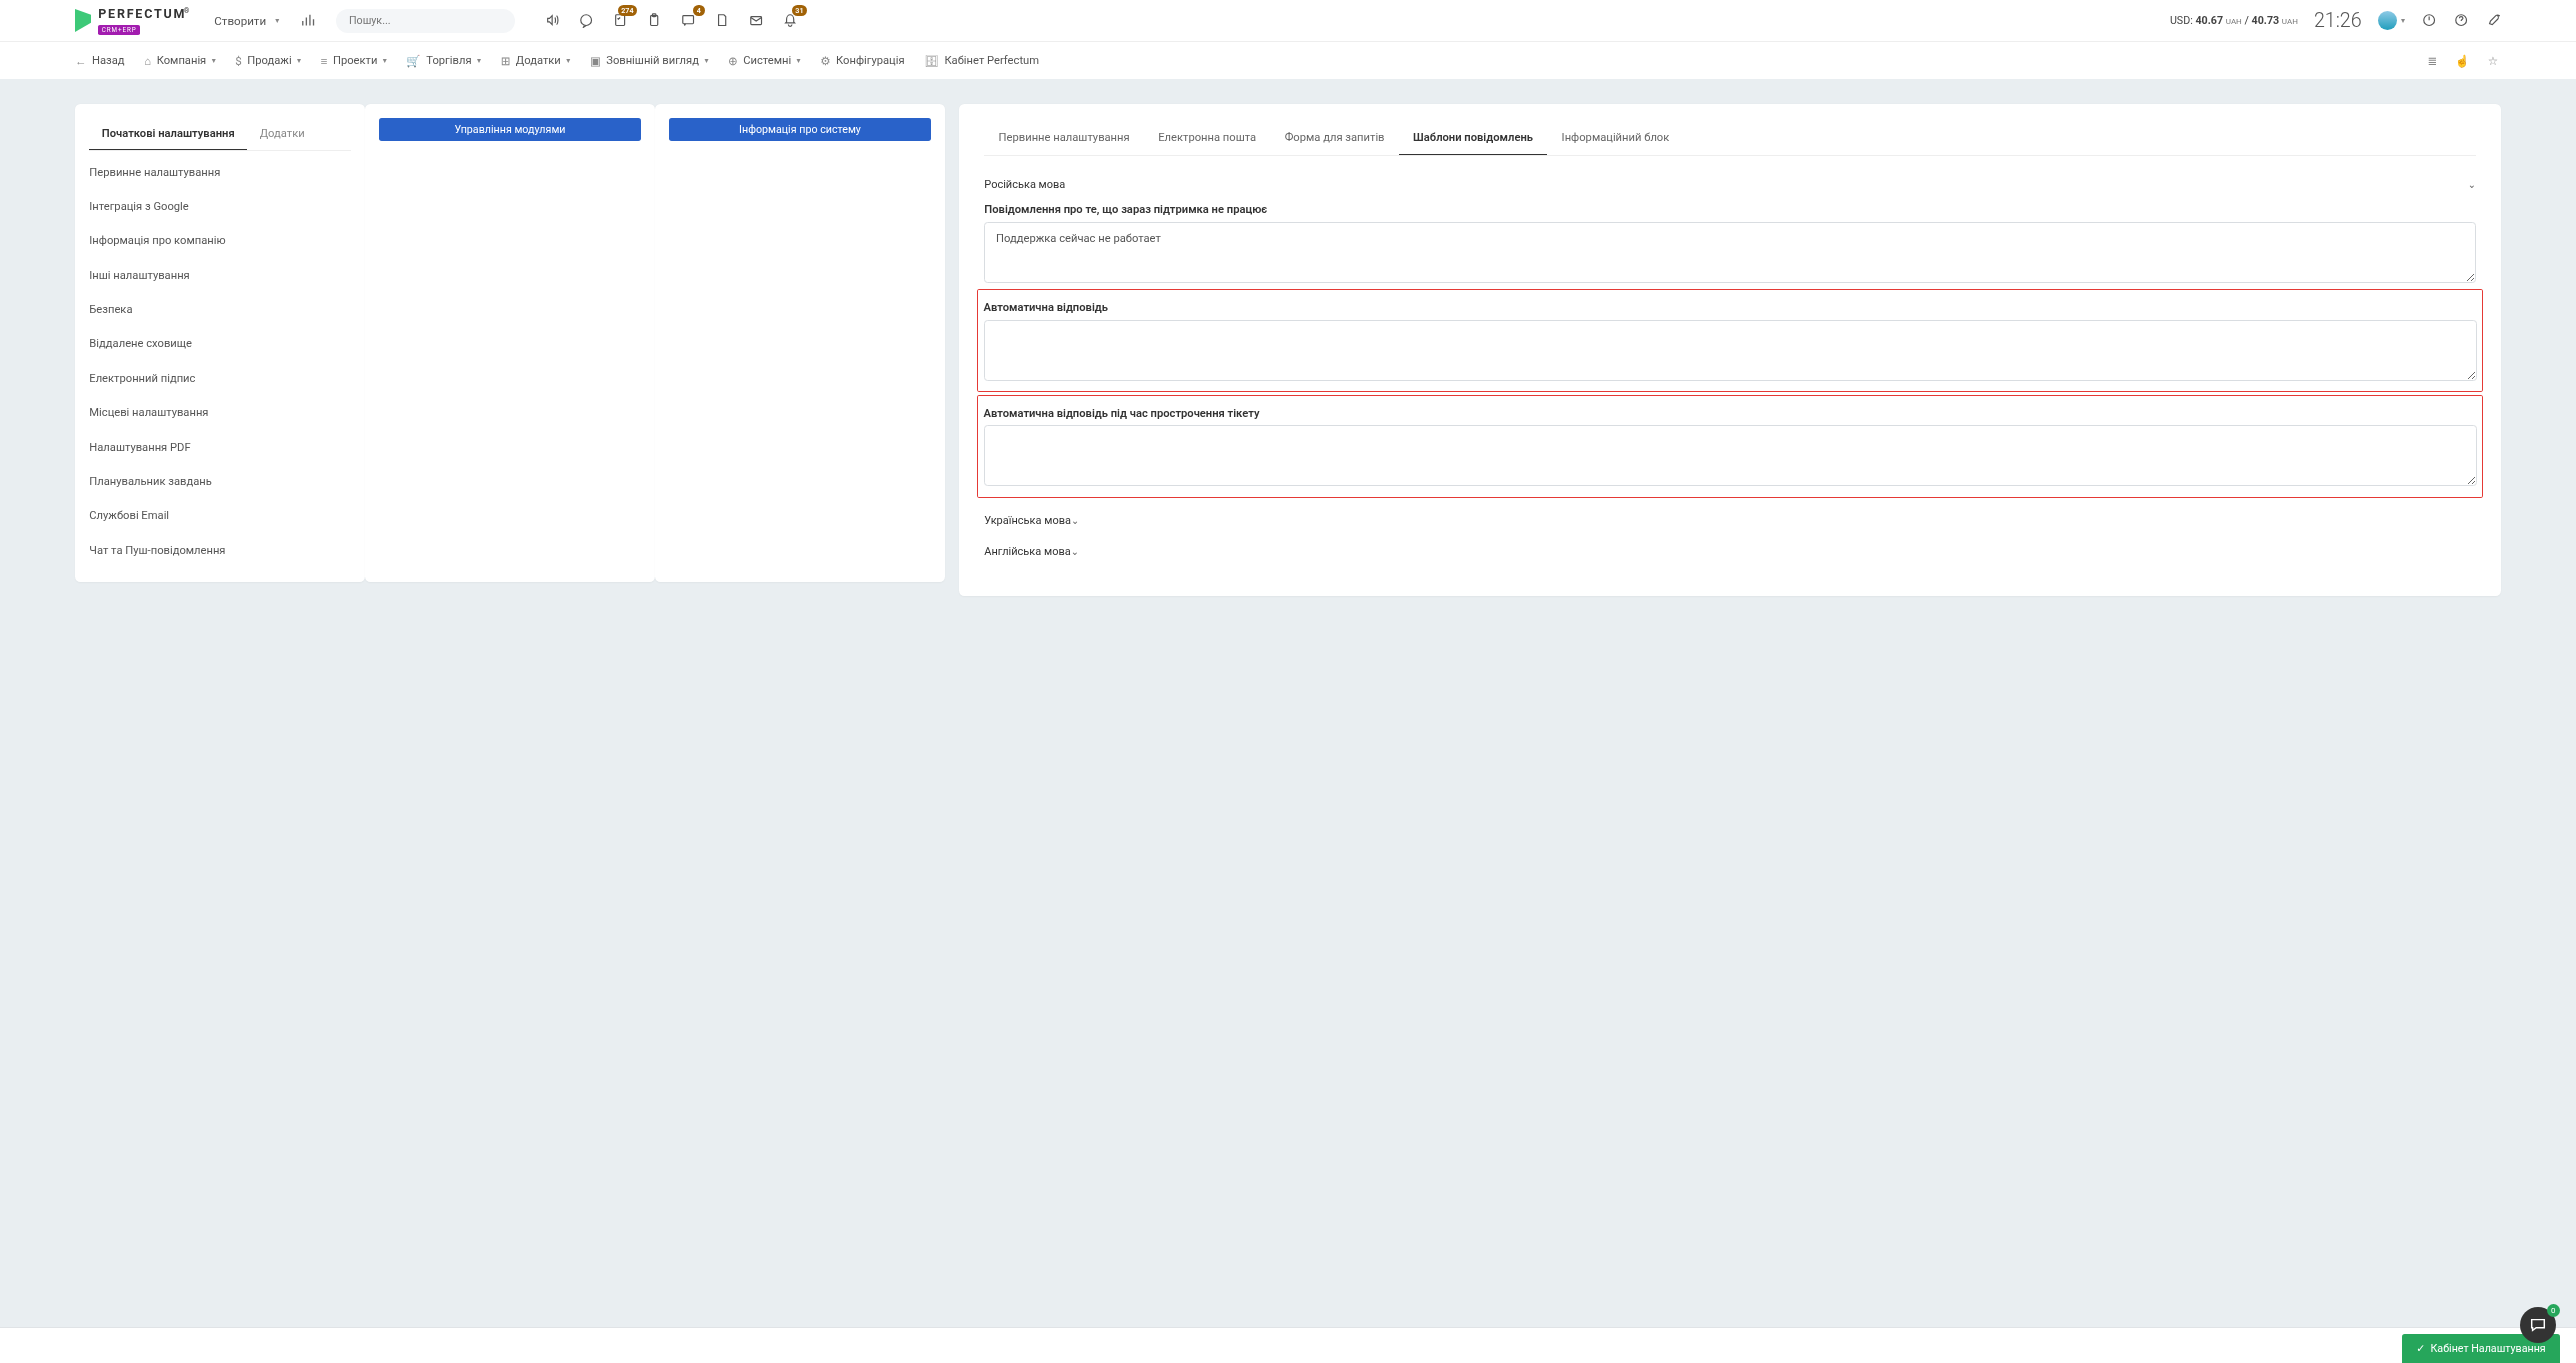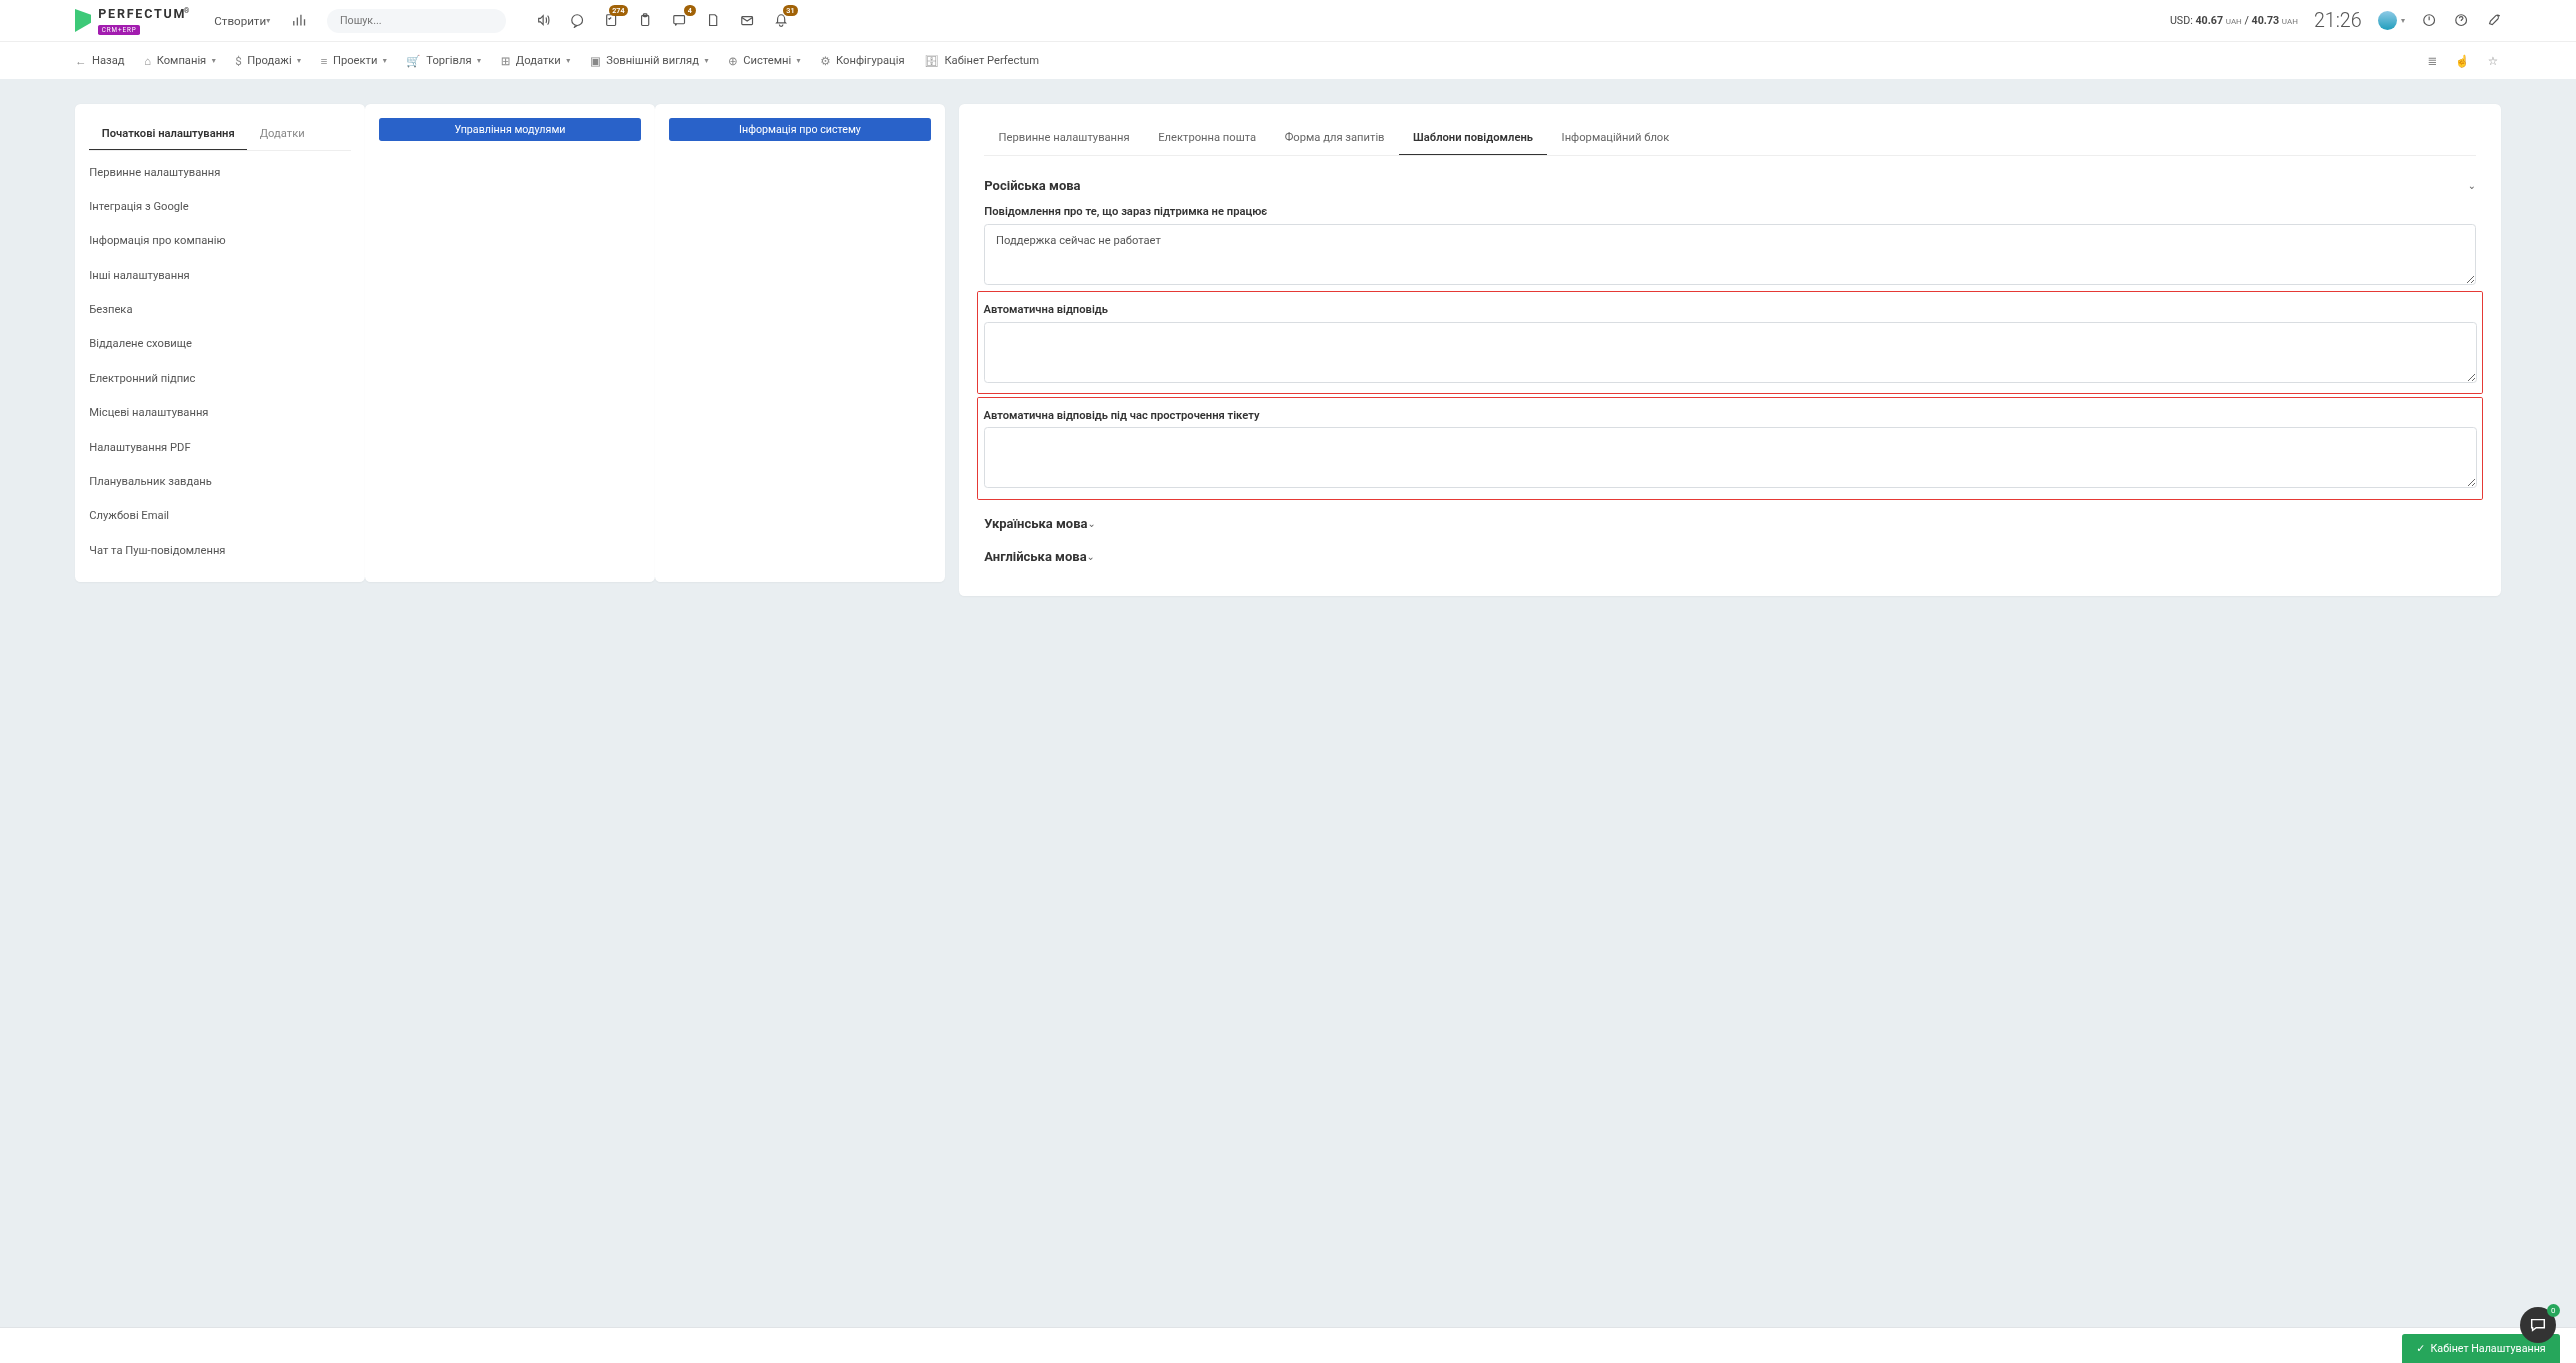--- a/index.html
+++ b/index.html
@@ -3,21 +3,21 @@
 <meta charset="utf-8">
 <style>
 *{margin:0;padding:0;box-sizing:border-box;font-family:-apple-system,BlinkMacSystemFont,"Segoe UI",Roboto,sans-serif}
 body{background:#e9eef1;font-size:11.6px;color:#333}
 .topbar{background:#fff;height:41px;display:flex;align-items:center;padding:0 75px;gap:9px}
 .logo{display:flex;align-items:center;gap:7.2px}
 .logo-mark{width:16px;height:23px;background:#3dc978;clip-path:polygon(0 0,100% 25%,100% 60%,0 100%)}
 .logo-text{font-weight:700;font-size:12.5px;letter-spacing:1.8px;color:#333}
 .logo-sub{font-size:6.3px;background:#a21caf;color:#fff;padding:0.9px 3.6px;border-radius:1.8px;letter-spacing:0.9px}
 .logo-reg{font-size:7.2px;vertical-align:super;margin-left:-2.7px}
-.create-btn{display:flex;align-items:center;gap:0;color:#555;cursor:pointer;font-size:11.6px;margin-left:16px}
+.create-btn{display:flex;align-items:center;gap:9px;color:#555;cursor:pointer;font-size:11.6px;margin-left:16px}
 .chev{font-size:8px;color:#888}
 .chart-ico{margin-left:12.5px;color:#666;font-size:14.3px}
 .search{flex:0 0 179px;height:24px;background:#f4f6f8;border:none;border-radius:12.5px;padding:0 12.5px;margin-left:12.5px;font-size:10.7px;color:#888;outline:none}
 .top-icons{display:flex;align-items:center;gap:18px;margin-left:19.7px;color:#555}
 .tico{position:relative;width:16px;height:16px;display:flex;align-items:center;justify-content:center;cursor:pointer}
 .badge{position:absolute;top:-7.2px;right:-9px;background:#a16207;color:#fff;font-size:7.2px;padding:0.9px 3.6px;border-radius:6.3px;font-weight:600;min-width:12.5px;text-align:center}
 .top-right{margin-left:auto;display:flex;align-items:center;gap:16px;color:#555}
 .rate{font-size:10.7px;color:#444}
 .rate .lbl{font-size:8px;color:#777}
 .clock{font-size:19.7px;color:#555;font-weight:300}
@@ -32,21 +32,21 @@
 .side-tabs{display:flex;gap:0;border-bottom:0.9px solid #eee;margin-bottom:3.6px}
 .side-tab{padding:9px 12.5px;font-size:11.2px;color:#888;cursor:pointer;border-bottom:1.8px solid transparent}
 .side-tab.active{color:#333;font-weight:600;border-bottom-color:#333}
 .side-link{display:block;padding:10.7px 0;font-size:11.2px;color:#555;cursor:pointer}
 .side-btn{width:100%;height:23px;background:#2962c9;color:#fff;border:none;border-radius:2.7px;font-size:10.7px;cursor:pointer}
 .main-card{background:#fff;border-radius:5.4px;padding:16px 25px 25px;flex:1;box-shadow:0 0.9px 1.8px rgba(0,0,0,0.04)}
 .main-tabs{display:flex;gap:0;border-bottom:0.9px solid #eee;margin-bottom:16px}
 .main-tab{padding:10.7px 14.3px;font-size:11.2px;color:#666;cursor:pointer;border-bottom:1.8px solid transparent}
 .main-tab.active{color:#333;font-weight:600;border-bottom-color:#333}
 .sec-head{display:flex;justify-content:space-between;align-items:center;padding:5.4px 0;cursor:pointer}
-.sec-title{font-weight:700;font-size:13px;color:#333}
+.sec-title{font-weight:400;font-size:11px;color:#333}
 .sec-chev{font-size:9.8px;color:#666}
 .field-label{font-size:11.2px;font-weight:600;color:#333;margin:7.2px 0 5.4px}
 .ta{width:100%;min-height:61px;border:0.9px solid #d9dde1;border-radius:3.6px;padding:9px 10.7px;font-size:11.2px;color:#555;resize:vertical;outline:none;font-family:inherit}
 .hl-box{border:1.8px solid #e53935;border-radius:1.8px;padding:3.6px 5.4px 7.2px;margin:3.6px -7.2px}
 .collapse-row{display:flex;justify-content:flex-start;align-items:center;padding:12.5px 0 5.4px;border-top:0 solid #eee;cursor:pointer}
 .footer{position:fixed;bottom:0;left:0;right:0;background:#fff;border-top:0.9px solid #e0e3e6;height:36px;display:flex;justify-content:flex-end;align-items:flex-end;padding-right:16px}
 .save-btn{background:#26a65b;color:#fff;border:none;border-radius:2.7px 2.7px 0 0;padding:8px 14.3px;font-size:10.7px;display:flex;align-items:center;gap:5.4px;cursor:pointer}
 .fab{position:fixed;right:19.7px;bottom:19.7px;width:36px;height:36px;border-radius:50%;background:#333;color:#fff;display:flex;align-items:center;justify-content:center;font-size:16px;cursor:pointer}
 .fab-badge{position:absolute;top:-3.6px;right:-3.6px;background:#26a65b;color:#fff;font-size:8px;width:13.4px;height:13.4px;border-radius:50%;display:flex;align-items:center;justify-content:center}
 svg{display:block}

